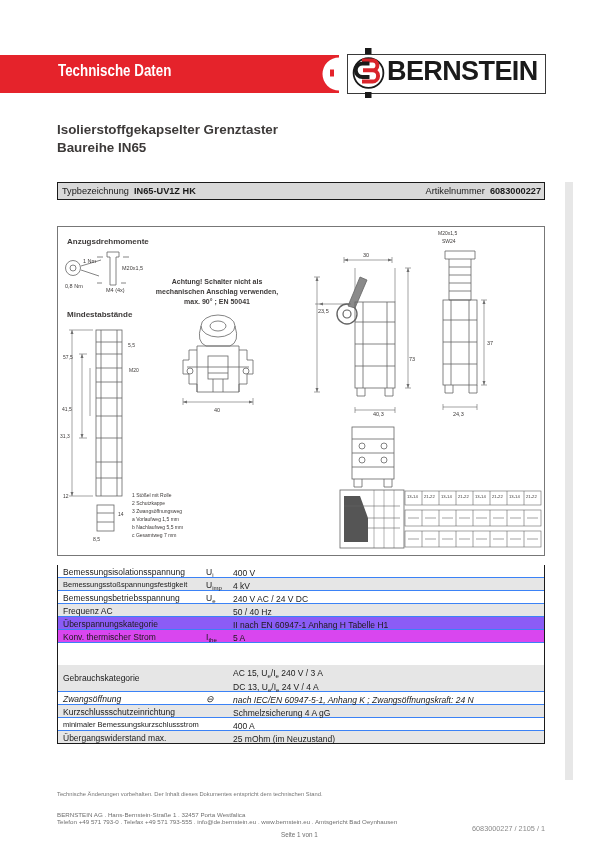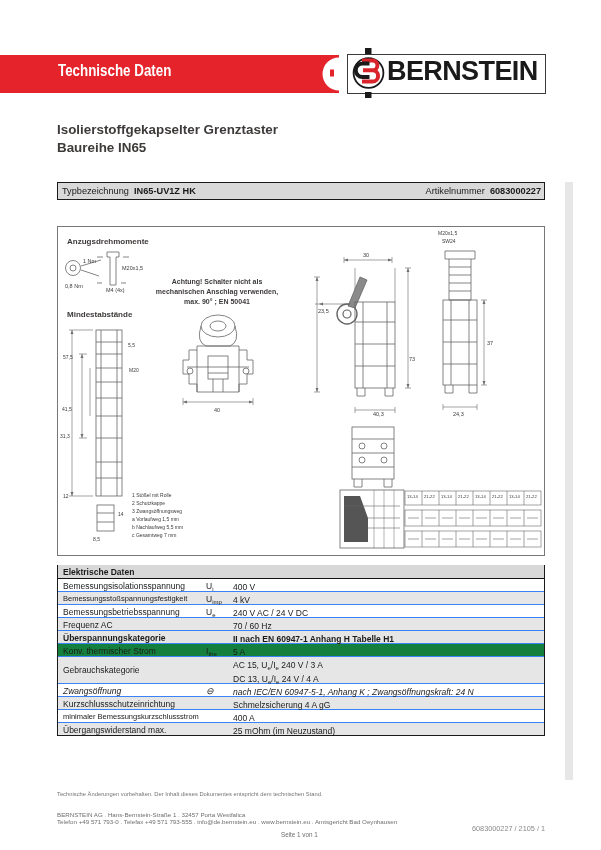--- a/index.html
+++ b/index.html
@@ -189,23 +189,20 @@
     <path d="M365,284 v16 M382,284 v16 M399,284 v16 M416,284 v16 M433,284 v16 M450,284 v16 M467,284 v16"></path>
     <rect x="348" y="305" width="136" height="16"></rect>
     <path d="M365,305 v16 M382,305 v16 M399,305 v16 M416,305 v16 M433,305 v16 M450,305 v16 M467,305 v16"></path>
     <path d="M351,292 h11 M368,292 h11 M385,292 h11 M402,292 h11 M419,292 h11 M436,292 h11 M453,292 h11 M470,292 h11"></path>
     <path d="M351,313 l11,0 M368,313 l11,0 M385,313 l11,0 M402,313 l11,0 M419,313 l11,0 M436,313 l11,0 M453,313 l11,0 M470,313 l11,0"></path>
   </g>
 </svg>
 
 <div id="table" class="abs" style="left:57px;top:565px;width:486px;font-size:8.5px;color:#1a1a1a;border:1px solid #1a1a1a;border-top:none;">
 
-  <div style="position:relative;height:13px;background:#d8d8d8;color:#1a1a1a;font-weight:bold;border-bottom:1.5px solid #111;">
-      <span style="position:absolute;left:5px;top:2px;">Elektrische Daten</span>
-    </div>
 
   <div class="tr" style="background:#fff;">
       <span class="c1">Bemessungsisolationsspannung</span>
       <span class="c2">U<sub>i</sub></span>
       <span class="c3">400 V</span>
     </div>
 
   <div class="tr" style="background:#e6e6e6;padding-left:40px;">
       <span class="c1" style="font-size:7.5px;">Bemessungsstoßspannungsfestigkeit</span>
       <span class="c2">U<sub>imp</sub></span>
@@ -213,36 +210,36 @@
     </div>
 
   <div class="tr" style="background:#fff;">
       <span class="c1">Bemessungsbetriebsspannung</span>
       <span class="c2">U<sub>e</sub></span>
       <span class="c3">240 V AC / 24 V DC</span>
     </div>
 
   <div class="tr" style="background:#e6e6e6;">
       <span class="c1">Frequenz AC</span>
-      <span class="c3">70 / 60 Hz</span>
-    </div>
-
-  <div class="tr" style="background:#e5e5e5;font-weight:bold;">
+      <span class="c3">50 / 40 Hz</span>
+    </div>
+
+  <div class="tr" style="background:#8b5cf6;">
       <span class="c1">Überspannungskategorie</span>
       <span class="c3">II nach EN 60947-1 Anhang H Tabelle H1</span>
     </div>
 
-  <div class="tr" style="background:#15803d;text-align:center;">
+  <div class="tr" style="background:#d946ef;text-align:center;">
       <span class="c1">Konv. thermischer Strom</span>
       <span class="c2">I<sub>the</sub></span>
       <span class="c3">5 A</span>
     </div>
 
 
-  <div class="tr" style="background:#e6e6e6;height:26px;">
+  <div class="tr" style="background:#e6e6e6;height:26px;margin-top:22px;">
       <span class="c1" style="top:8px;">Gebrauchskategorie</span>
       <span class="c3">AC 15, U<sub>e</sub>/I<sub>e</sub> 240 V / 3 A<br>DC 13, U<sub>e</sub>/I<sub>e</sub> 24 V / 4 A</span>
     </div>
 
   <div class="tr" style="background:#fff;font-style:italic;">
       <span class="c1">Zwangsöffnung</span>
       <span class="c2" style="font-size:9px;">⊖</span>
       <span class="c3">nach IEC/EN 60947-5-1, Anhang K ; Zwangsöffnungskraft: 24 N</span>
     </div>
 

